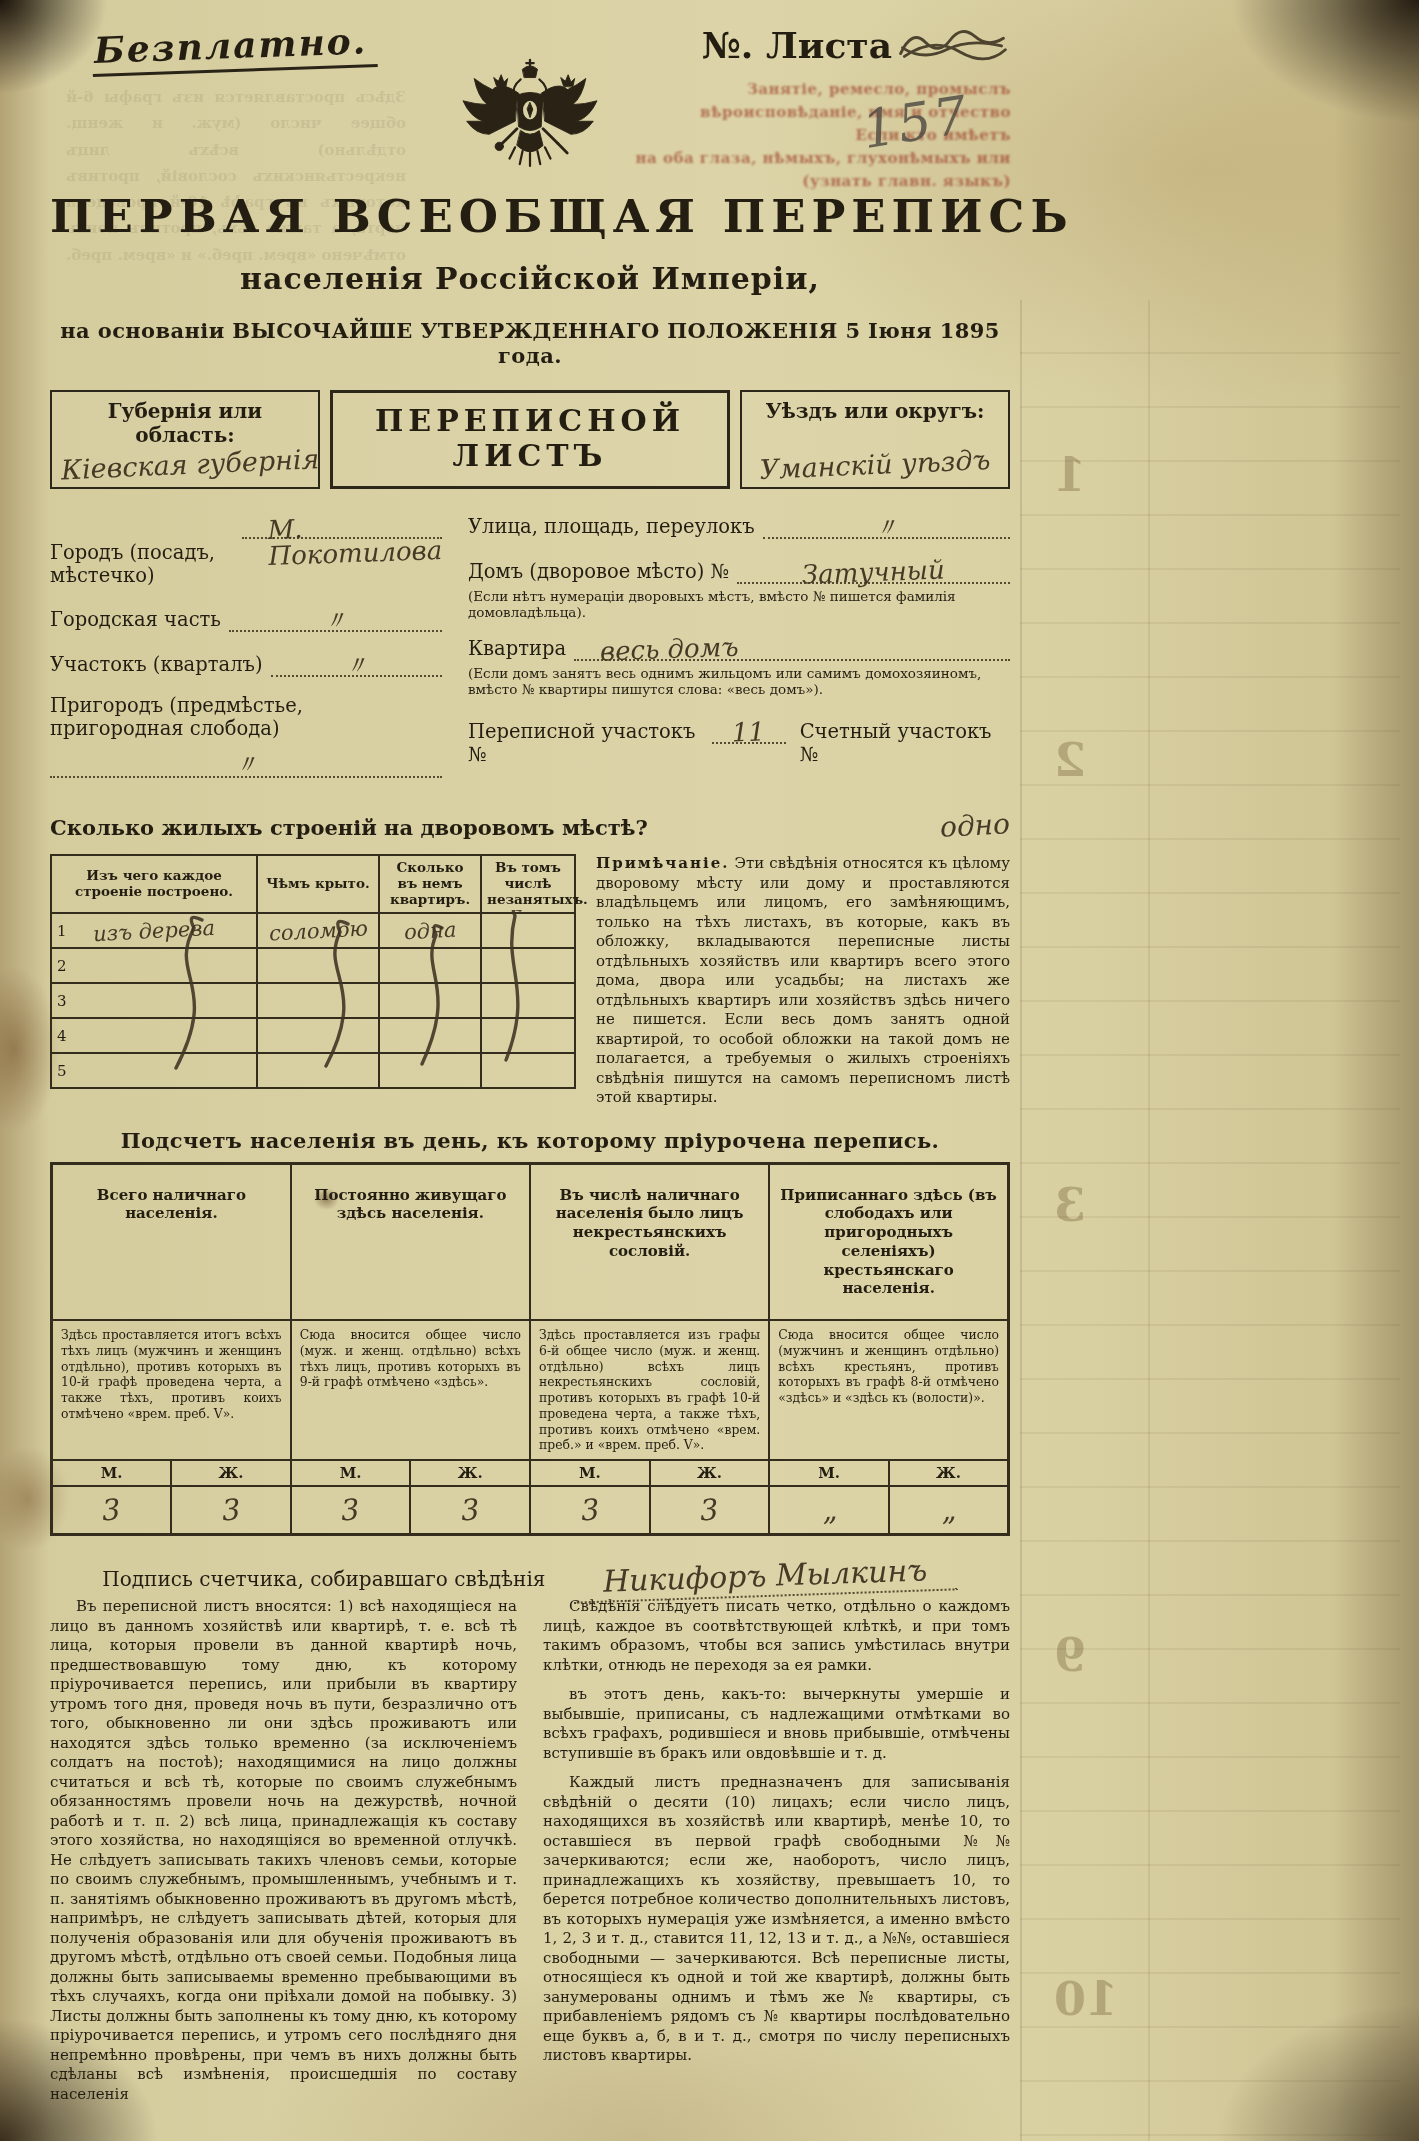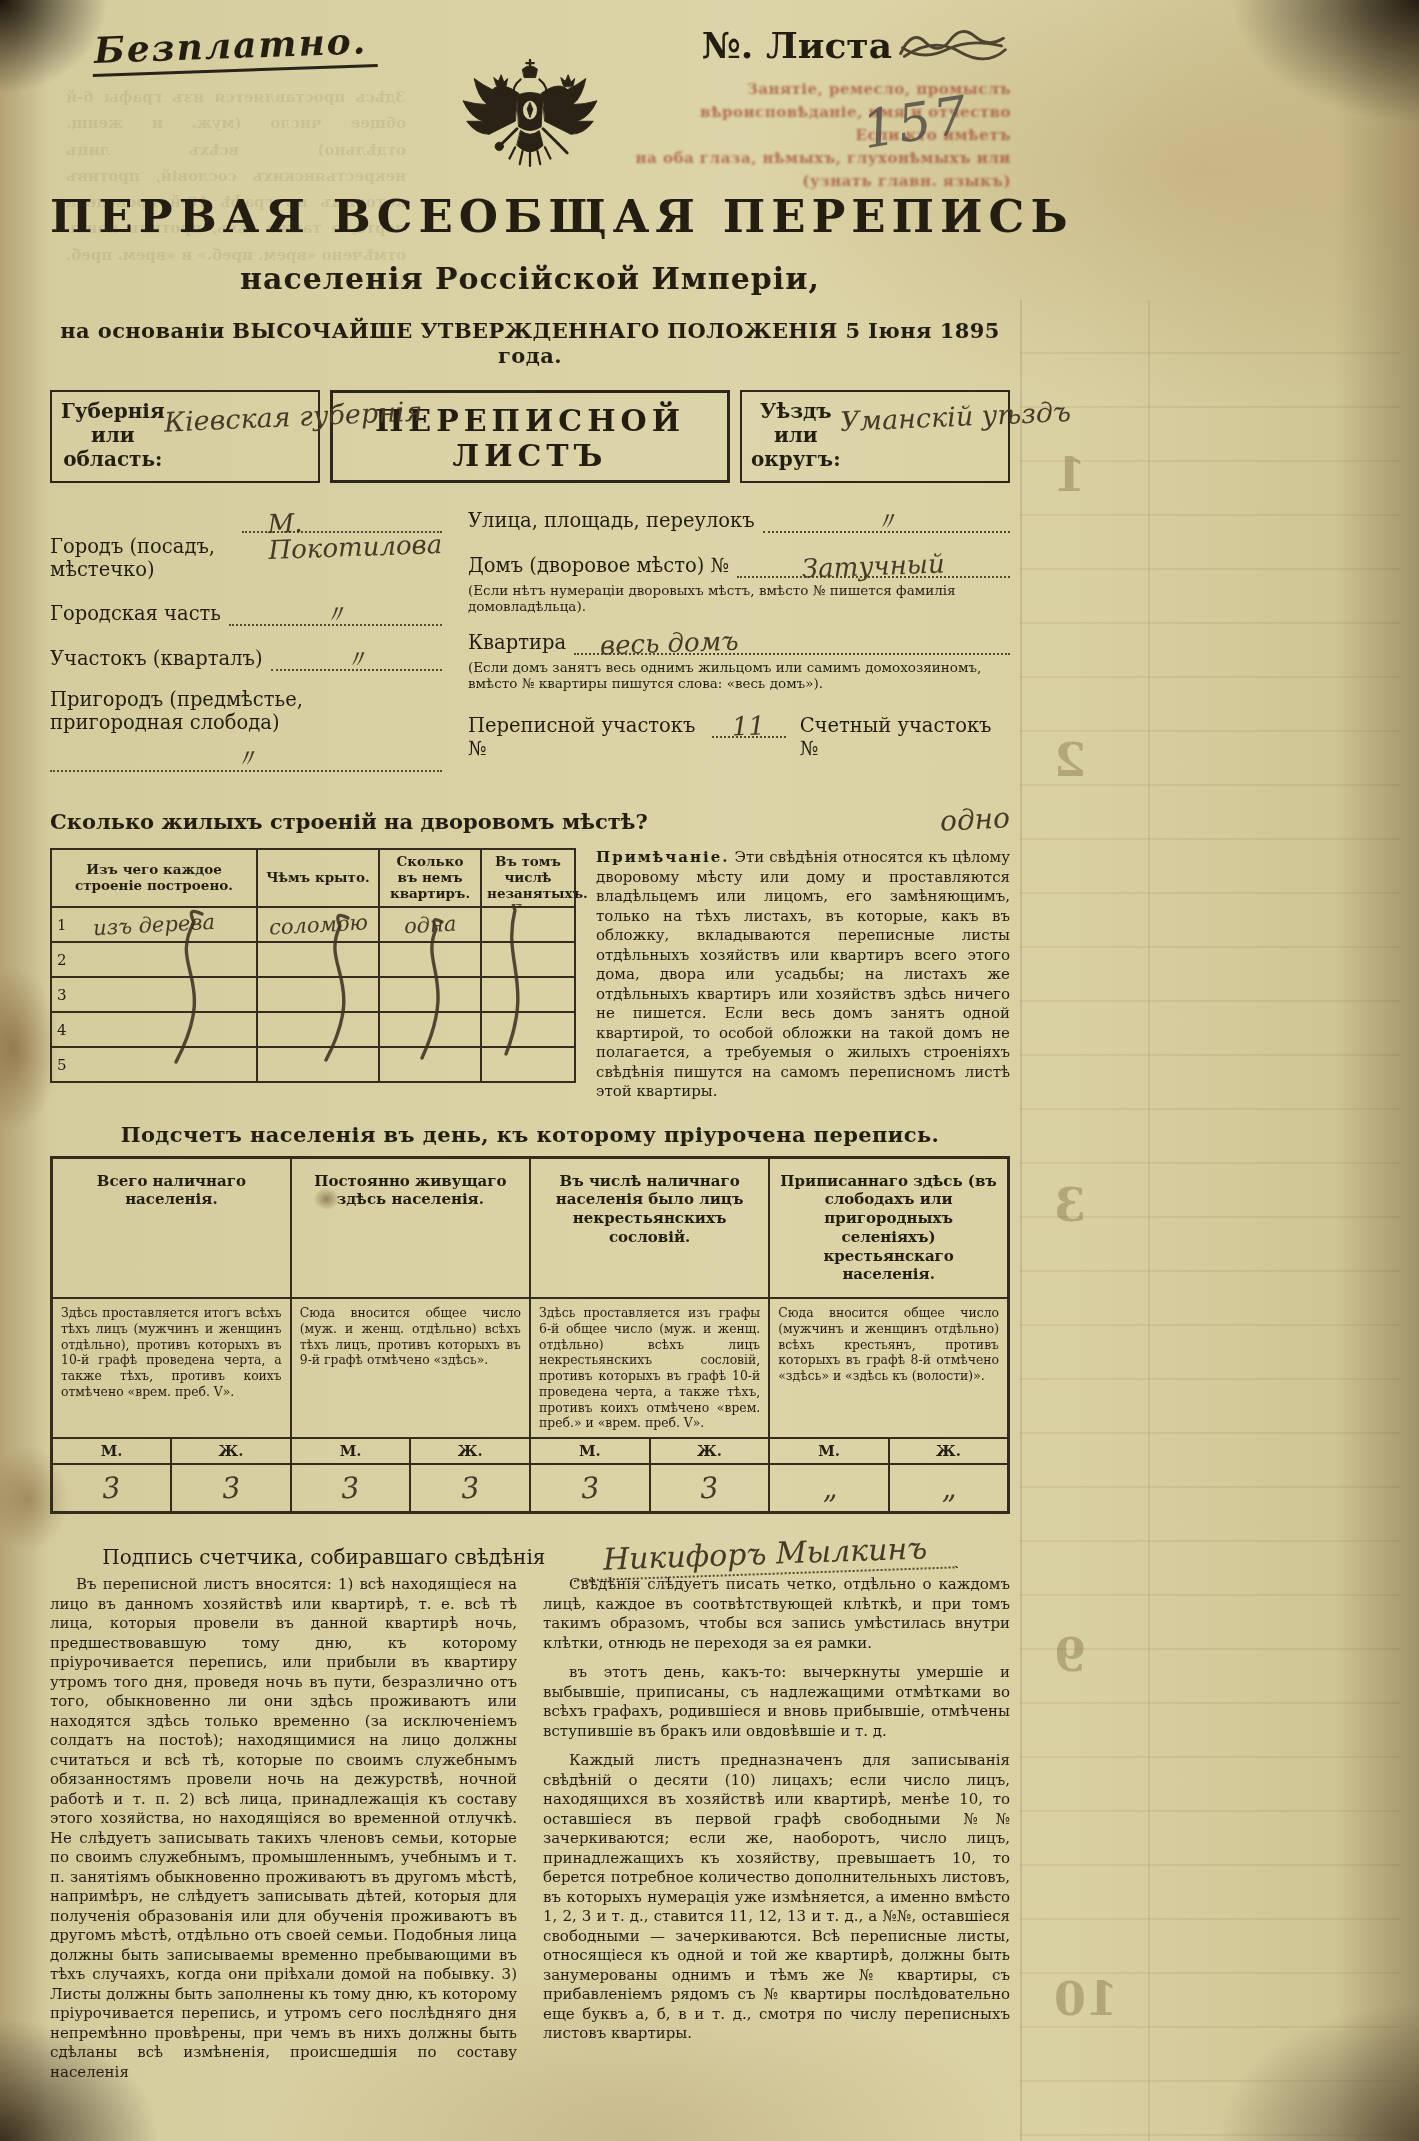--- a/index.html
+++ b/index.html
@@ -28,21 +28,21 @@
   .pencil157{position:absolute;left:812px;top:92px;font-size:52px;color:#4f4a44;
              font-style:italic;transform:rotate(-9deg);opacity:.82;letter-spacing:3px;}
   
   .eagle{ text-align:center;height:124px;margin-top:-14px;}
   .t1{text-align:center;font-size:45px;font-weight:bold;letter-spacing:6px;margin-top:8px;white-space:nowrap;}
   .t2{text-align:center;font-size:30px;font-weight:bold;letter-spacing:1px;margin-top:18px;}
   .t3{text-align:center;font-size:21px;font-weight:bold;margin-top:22px;letter-spacing:.4px;}
   
   .band{display:flex;margin-top:22px;gap:10px;align-items:stretch;}
   .cellb{border:2px solid #2d271b;padding:7px 9px;background:rgba(255,255,255,.03);}
-  .side{width:248px;text-align:center;display:flex;flex-direction:row;justify-content:space-between;}
+  .side{width:248px;text-align:center;display:flex;flex-direction:column;justify-content:space-between;}
   .side .lbl{font-size:20px;font-weight:bold;}
   .side .hand{font-size:27px;transform:rotate(-2.5deg);display:block;margin-top:2px;white-space:nowrap;}
   .mid{flex:1;text-align:center;border-width:3px;padding-top:10px;}
   .mid .f1{font-size:30px;font-weight:bold;letter-spacing:5px;}
   .mid .f2{font-size:30px;font-weight:bold;letter-spacing:8px;margin-top:5px;}
   
   .addr{display:flex;gap:26px;margin-top:22px;}
   .addr-left{width:392px;}
   .addr-right{flex:1;}
   .field{display:flex;align-items:baseline;margin-bottom:17px;font-size:19.5px;}
@@ -64,21 +64,21 @@
   .btable td{height:31px;position:relative;text-align:center;}
   .rown{position:absolute;left:5px;top:50%;transform:translateY(-50%);font-size:15px;}
   .btable .hand{font-size:21px;transform:rotate(-3deg);display:inline-block;}
   .flourish{position:absolute;left:0;top:56px;width:524px;height:168px;pointer-events:none;}
   .bnote{flex:1;font-size:15px;line-height:1.3;text-align:justify;}
   .bnote .nlabel{font-weight:bold;letter-spacing:2px;}
   
   .pop-title{text-align:center;font-weight:bold;font-size:21px;margin:20px 0 9px;letter-spacing:.4px;}
   table.pop{width:100%;border-collapse:collapse;border:3px solid #342c1d;table-layout:fixed;}
   .pop th,.pop td{border:2px solid #342c1d;}
-  .pop .gtitle{font-size:15px;font-weight:bold;padding:13px 9px;text-align:center;vertical-align:top;line-height:1.25;height:62px;}
+  .pop .gtitle{font-size:15px;font-weight:bold;padding:21px 9px;text-align:center;vertical-align:top;line-height:1.25;height:62px;}
   .pop .gdesc{font-size:12.4px;font-weight:normal;padding:6px 8px;text-align:justify;line-height:1.27;vertical-align:top;height:126px;}
   .pop .mf{font-size:15px;font-weight:bold;text-align:center;height:22px;padding:1px;}
   .pop .val{height:44px;text-align:center;}
   .pop .val .hand{font-size:29px;transform:rotate(-4deg);display:inline-block;}
   
   .sig{margin-top:22px;display:flex;justify-content:center;align-items:baseline;gap:28px;font-size:20px;}
   .sig .hand{font-size:30px;border-bottom:2px dotted #55492f;padding:0 30px 2px;transform:rotate(-2deg);white-space:nowrap;}
   .rules-title{text-align:center;font-family:"DejaVu Sans",sans-serif;font-weight:bold;font-size:26px;letter-spacing:2px;margin:24px 0 12px;}
   .rules{display:flex;gap:26px;font-size:15px;line-height:1.3;text-align:justify;}
   .rcol{flex:1;}

